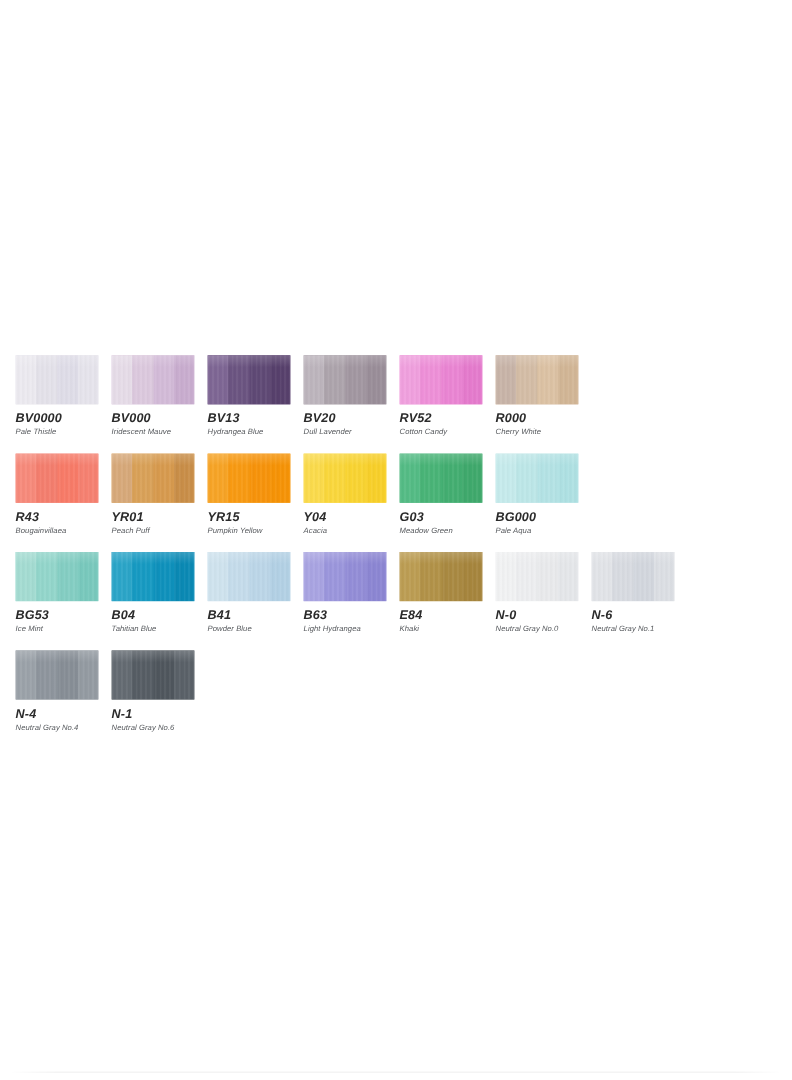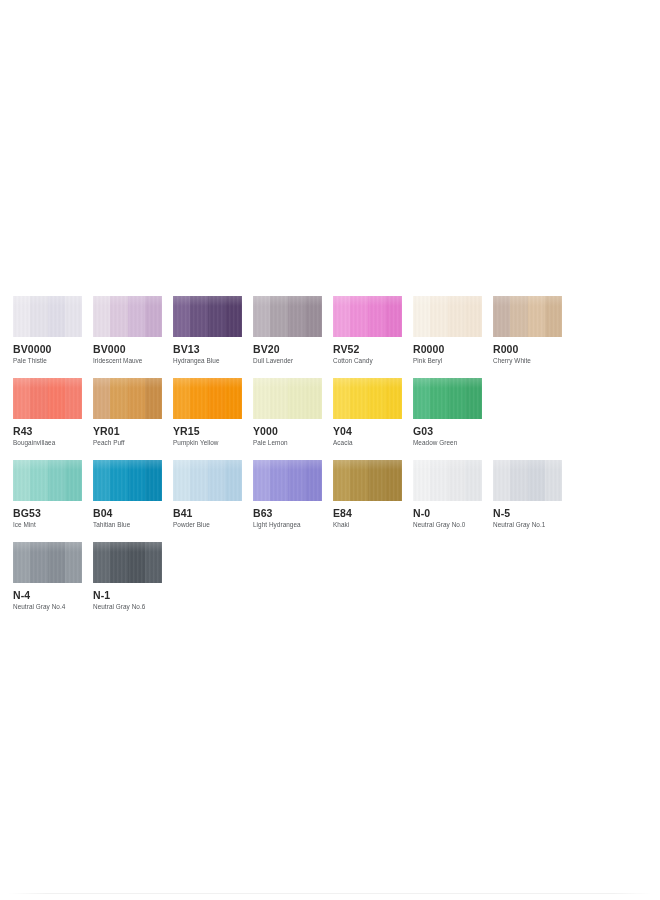--- a/index.html
+++ b/index.html
@@ -50,20 +50,21 @@
   .swatch-row {
     display: flex;
     flex-direction: row;
     height: 82px;
   }
 
   .swatch-cell {
     width: 69px;
     margin-right: 11px;
     position: relative;
+    font-style: italic;
   }
 
   .swatch-chip {
     width: 69px;
     height: 41px;
     position: relative;
     overflow: hidden;
     border-radius: 0px;
   }
 
@@ -187,34 +188,20 @@
               <i style="background: rgb(234, 133, 211);"></i>
               <i style="background: rgb(229, 123, 205);"></i>
             </div>
             <div class="grain"></div>
             <div class="topsheen"></div>
           </div>
           <div class="swatch-code">RV52</div>
           <div class="swatch-name">Cotton Candy</div>
         </div>
         <div class="swatch-cell">
-          <div class="swatch-chip" style="background: rgb(246, 237, 224);">
-            <div class="bands">
-              <i style="background: rgb(248, 242, 232);"></i>
-              <i style="background: rgb(246, 237, 224);"></i>
-              <i style="background: rgb(243, 232, 217);"></i>
-              <i style="background: rgb(242, 230, 214);"></i>
-            </div>
-            <div class="grain"></div>
-            <div class="topsheen"></div>
-          </div>
-          <div class="swatch-code">R0000</div>
-          <div class="swatch-name">Pink Beryl</div>
-        </div>
-        <div class="swatch-cell">
           <div class="swatch-chip" style="background: rgb(214, 188, 163);">
             <div class="bands">
               <i style="background: rgb(200, 180, 168);"></i>
               <i style="background: rgb(212, 189, 166);"></i>
               <i style="background: rgb(220, 194, 164);"></i>
               <i style="background: rgb(210, 182, 150);"></i>
             </div>
             <div class="grain"></div>
             <div class="topsheen"></div>
           </div>
@@ -259,34 +246,20 @@
               <i style="background: rgb(247, 147, 11);"></i>
               <i style="background: rgb(246, 147, 6);"></i>
             </div>
             <div class="grain"></div>
             <div class="topsheen"></div>
           </div>
           <div class="swatch-code">YR15</div>
           <div class="swatch-name">Pumpkin Yellow</div>
         </div>
         <div class="swatch-cell">
-          <div class="swatch-chip" style="background: rgb(237, 238, 201);">
-            <div class="bands">
-              <i style="background: rgb(239, 240, 206);"></i>
-              <i style="background: rgb(237, 238, 201);"></i>
-              <i style="background: rgb(234, 236, 194);"></i>
-              <i style="background: rgb(233, 235, 192);"></i>
-            </div>
-            <div class="grain"></div>
-            <div class="topsheen"></div>
-          </div>
-          <div class="swatch-code">Y000</div>
-          <div class="swatch-name">Pale Lemon</div>
-        </div>
-        <div class="swatch-cell">
           <div class="swatch-chip" style="background: rgb(250, 215, 60);">
             <div class="bands">
               <i style="background: rgb(251, 219, 76);"></i>
               <i style="background: rgb(250, 215, 60);"></i>
               <i style="background: rgb(249, 212, 50);"></i>
               <i style="background: rgb(248, 208, 42);"></i>
             </div>
             <div class="grain"></div>
             <div class="topsheen"></div>
           </div>
@@ -300,20 +273,34 @@
               <i style="background: rgb(73, 180, 119);"></i>
               <i style="background: rgb(67, 174, 113);"></i>
               <i style="background: rgb(63, 169, 108);"></i>
             </div>
             <div class="grain"></div>
             <div class="topsheen"></div>
           </div>
           <div class="swatch-code">G03</div>
           <div class="swatch-name">Meadow Green</div>
         </div>
+        <div class="swatch-cell">
+          <div class="swatch-chip" style="background: rgb(189, 231, 232);">
+            <div class="bands">
+              <i style="background: rgb(198, 235, 236);"></i>
+              <i style="background: rgb(189, 231, 232);"></i>
+              <i style="background: rgb(180, 227, 229);"></i>
+              <i style="background: rgb(175, 225, 227);"></i>
+            </div>
+            <div class="grain"></div>
+            <div class="topsheen"></div>
+          </div>
+          <div class="swatch-code">BG000</div>
+          <div class="swatch-name">Pale Aqua</div>
+        </div>
       </div>
       <div class="swatch-row">
         <div class="swatch-cell">
           <div class="swatch-chip" style="background: rgb(140, 211, 200);">
             <div class="bands">
               <i style="background: rgb(164, 220, 210);"></i>
               <i style="background: rgb(147, 214, 203);"></i>
               <i style="background: rgb(132, 206, 195);"></i>
               <i style="background: rgb(121, 201, 189);"></i>
             </div>
@@ -397,21 +384,21 @@
           <div class="swatch-chip" style="background: rgb(220, 223, 228);">
             <div class="bands">
               <i style="background: rgb(226, 228, 232);"></i>
               <i style="background: rgb(216, 219, 225);"></i>
               <i style="background: rgb(211, 215, 222);"></i>
               <i style="background: rgb(220, 223, 228);"></i>
             </div>
             <div class="grain"></div>
             <div class="topsheen"></div>
           </div>
-          <div class="swatch-code">N-5</div>
+          <div class="swatch-code">N-6</div>
           <div class="swatch-name">Neutral Gray No.1</div>
         </div>
       </div>
       <div class="swatch-row">
         <div class="swatch-cell">
           <div class="swatch-chip" style="background: rgb(145, 152, 160);">
             <div class="bands">
               <i style="background: rgb(155, 162, 169);"></i>
               <i style="background: rgb(142, 149, 157);"></i>
               <i style="background: rgb(135, 142, 150);"></i>

